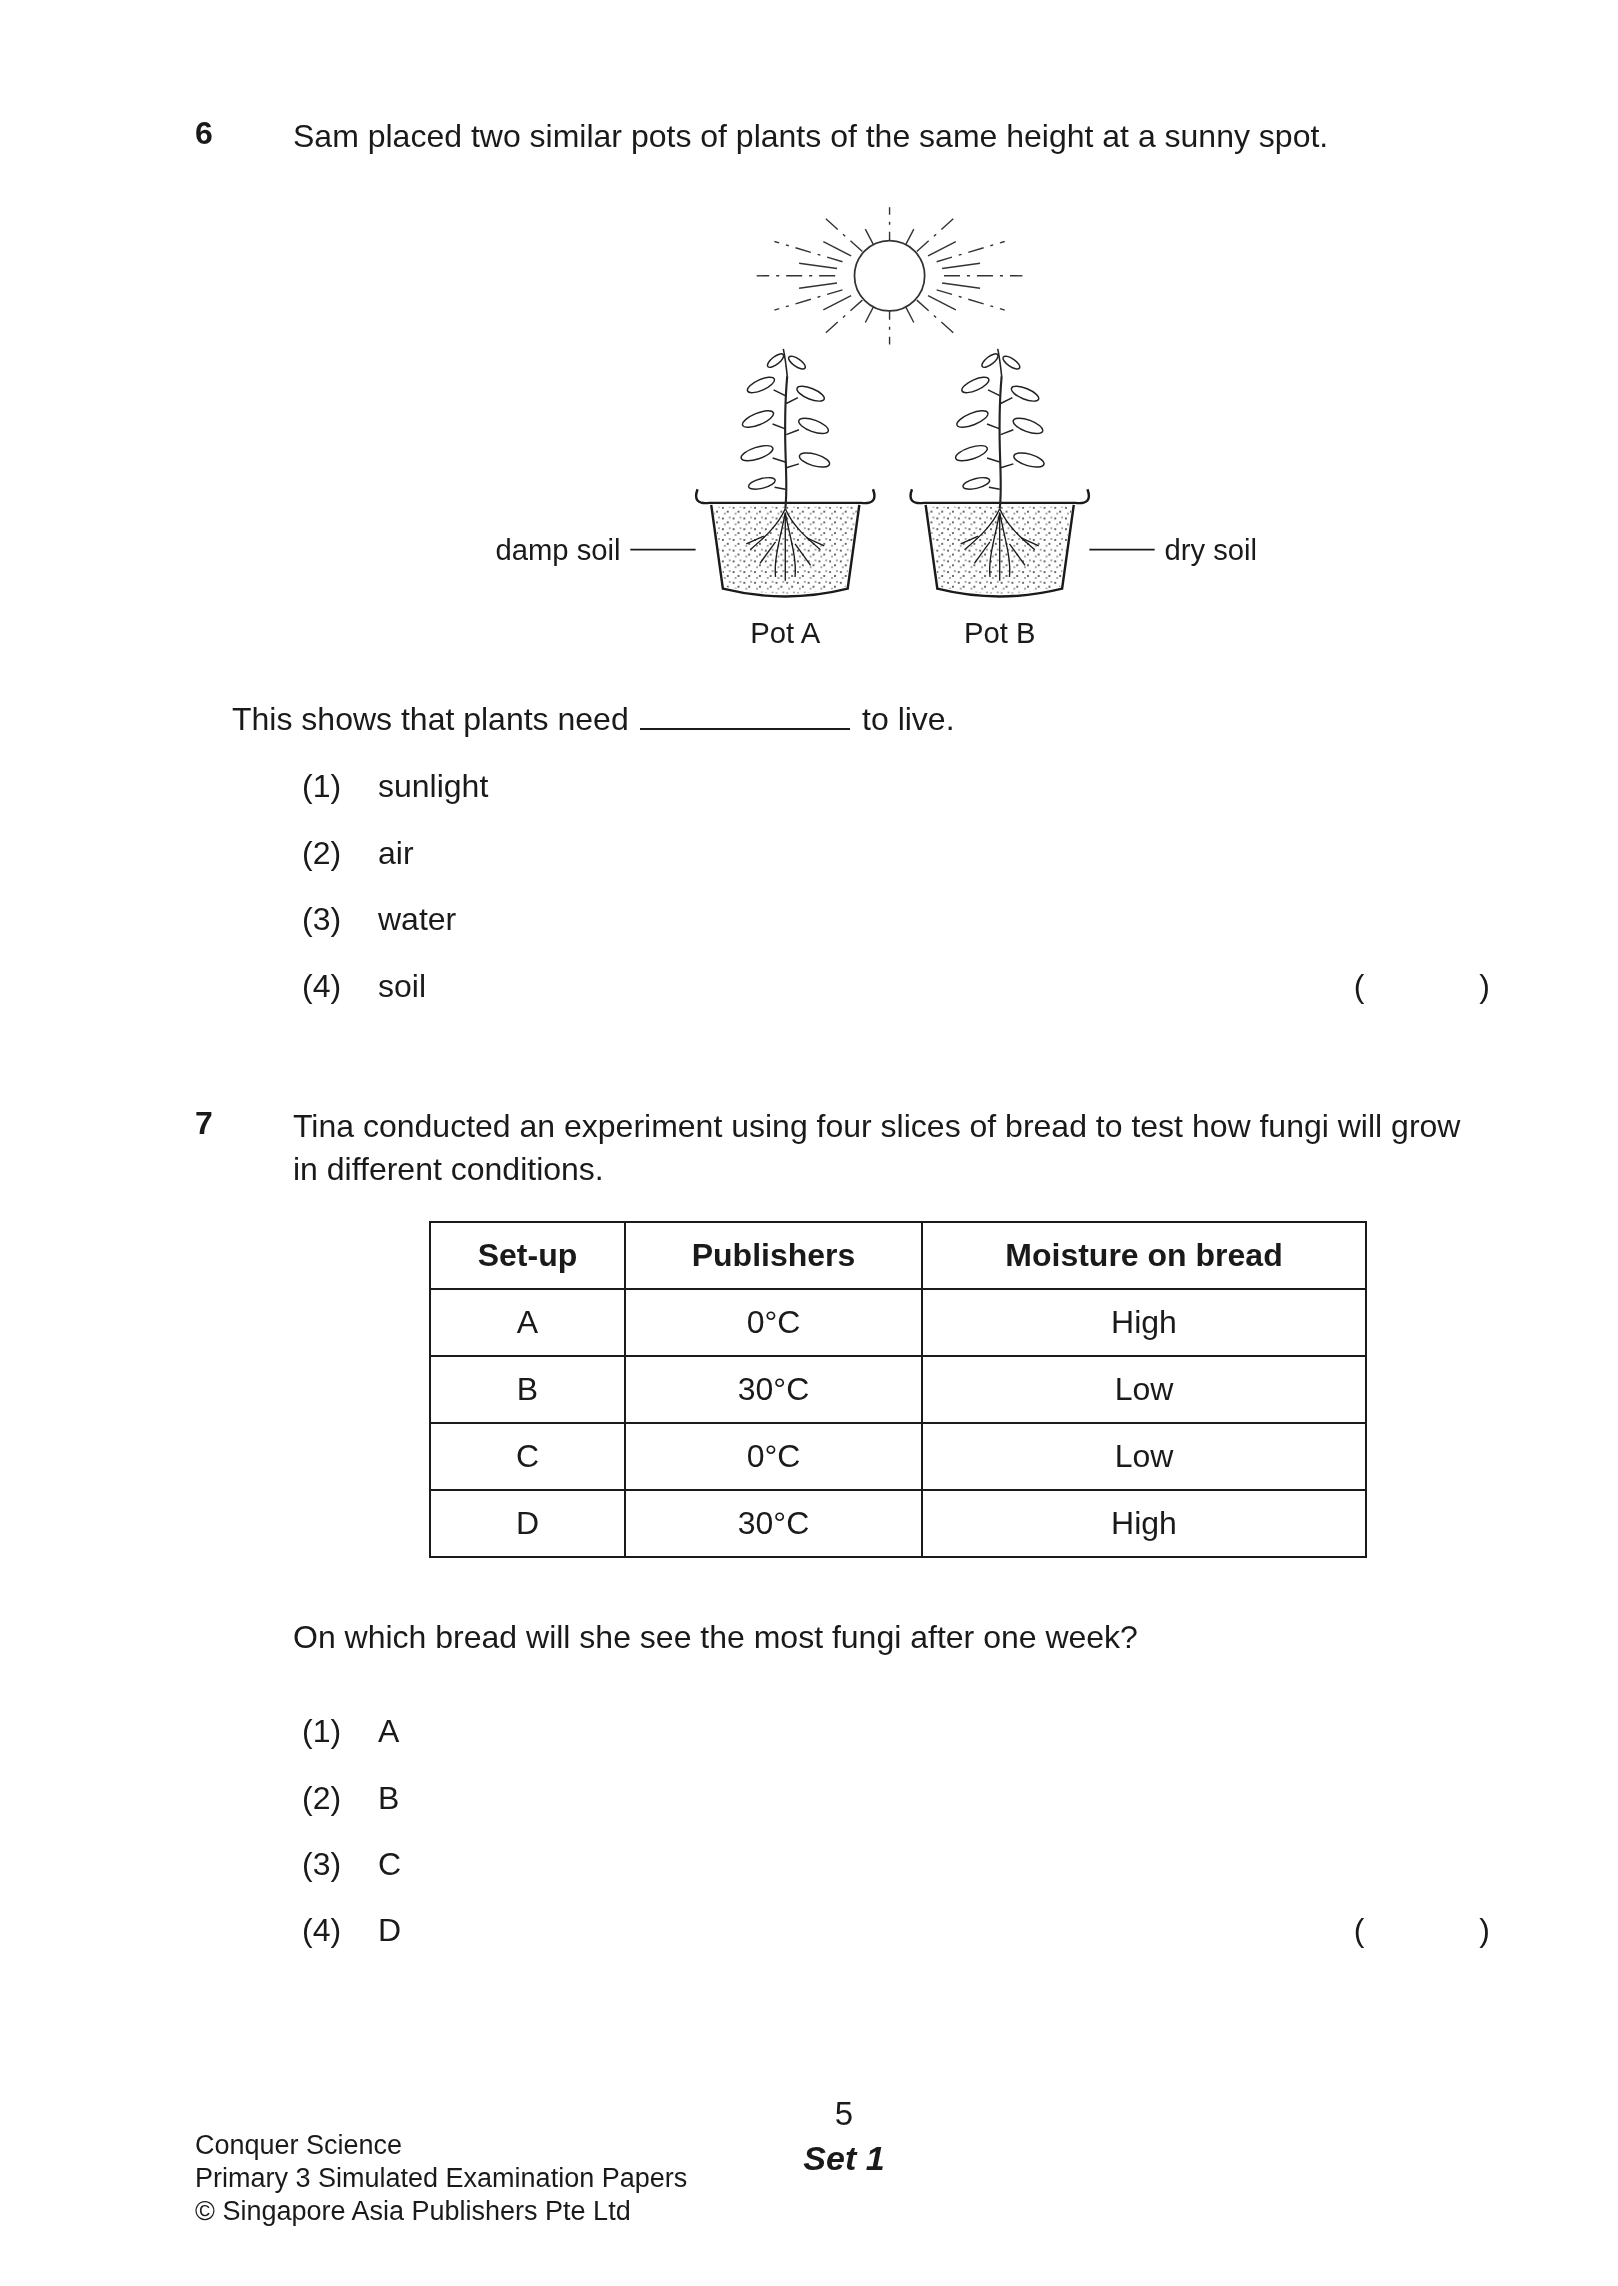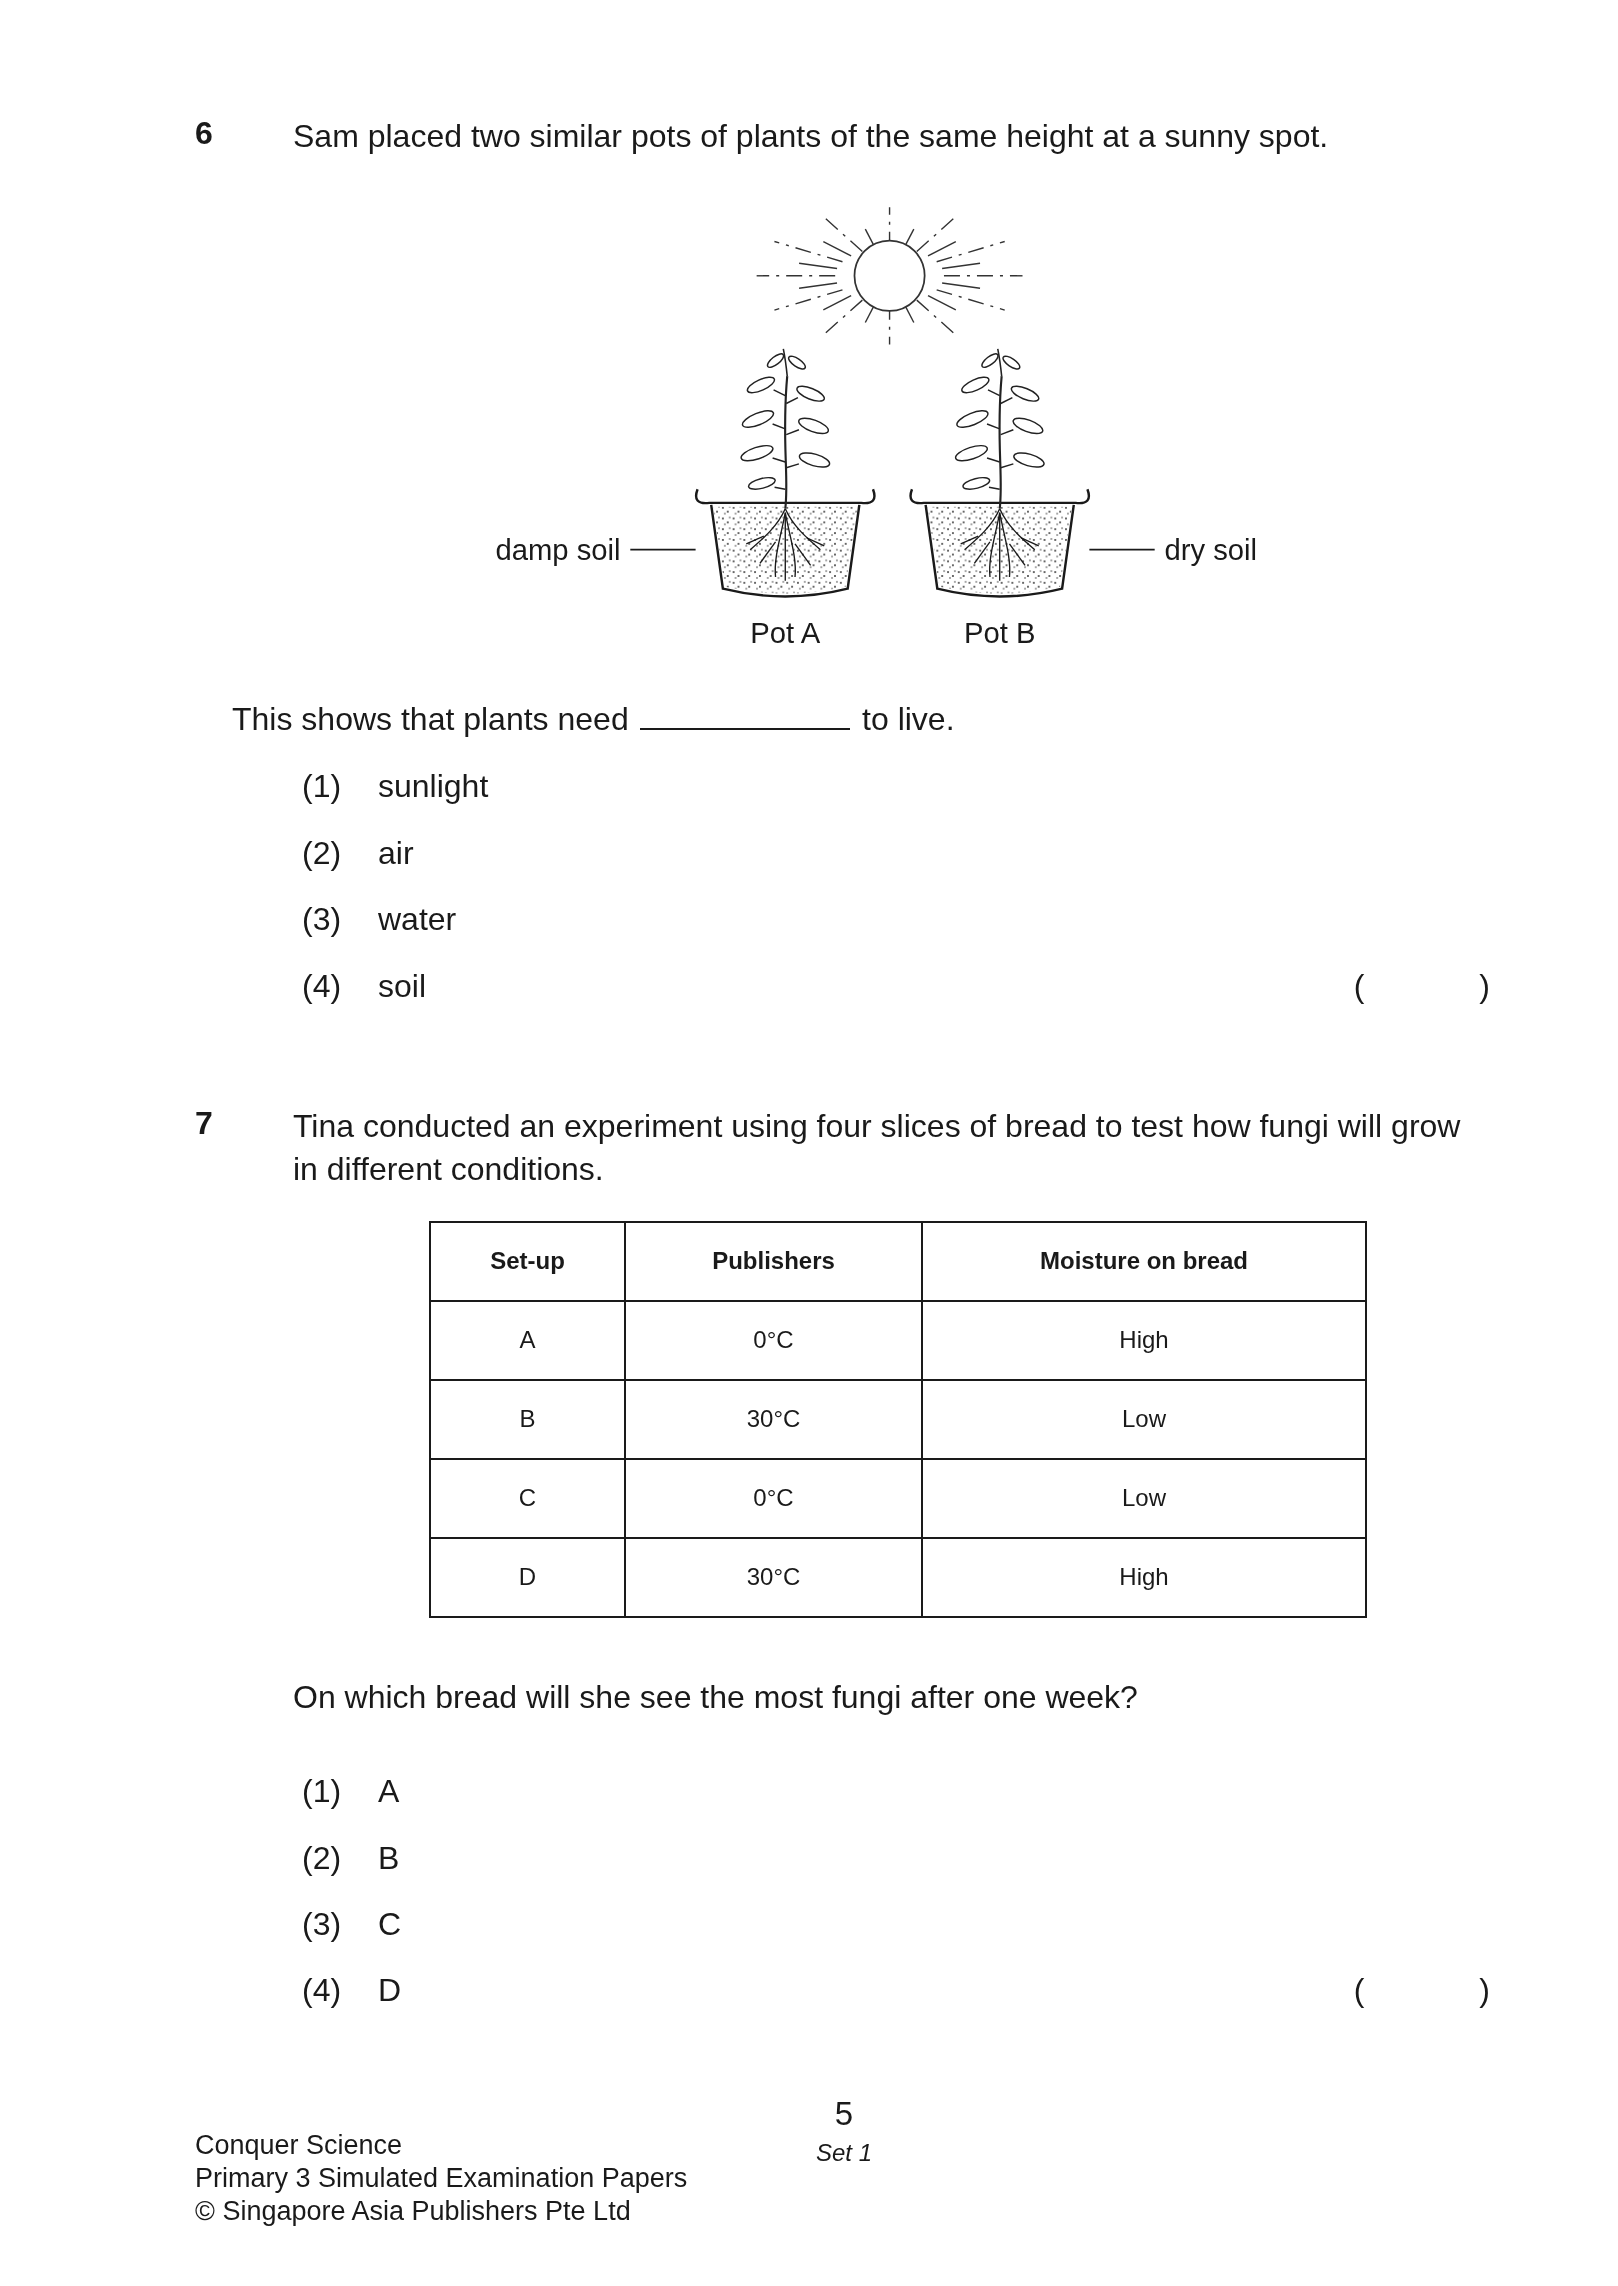--- a/index.html
+++ b/index.html
@@ -51,41 +51,41 @@
 
   .q7-section { margin-top:93px; }
   table.data-table {
     border-collapse:collapse;
     table-layout:fixed;
     margin:29px 0 0 234px;
     width:936px;
   }
   table.data-table th, table.data-table td {
     border:2.4px solid #1a1a1a;
-    height:79px;
+    height:67px;
     text-align:center;
     vertical-align:middle;
-    font-size:24px;
+    font-size:32px;
   }
   table.data-table th { font-weight:bold; }
 
   .q7-question { margin-top:58px; }
   .q7-options { margin-top:54px; }
 
   .footer-left {
     position:absolute; left:195px; top:2129px;
     font-size:27px; line-height:1.22;
   }
   .footer-center {
     position:absolute; left:844px; top:2095px;
     transform:translateX(-50%);
     text-align:center;
   }
   .footer-center .pagenum { font-size:33px; }
-  .footer-center .setnum  { font-size:24px; font-weight:normal; font-style:italic; margin-top:5.9px; }
+  .footer-center .setnum  { font-size:34px; font-weight:bold; font-style:italic; margin-top:5.9px; }
 </style>
 </head>
 <body>
 
 <div class="page">
   <div class="content">
 
     <div class="qheader">
       <div class="qnum">6</div>
       <div class="qtext">Sam placed two similar pots of plants of the same height at a sunny spot.</div>

